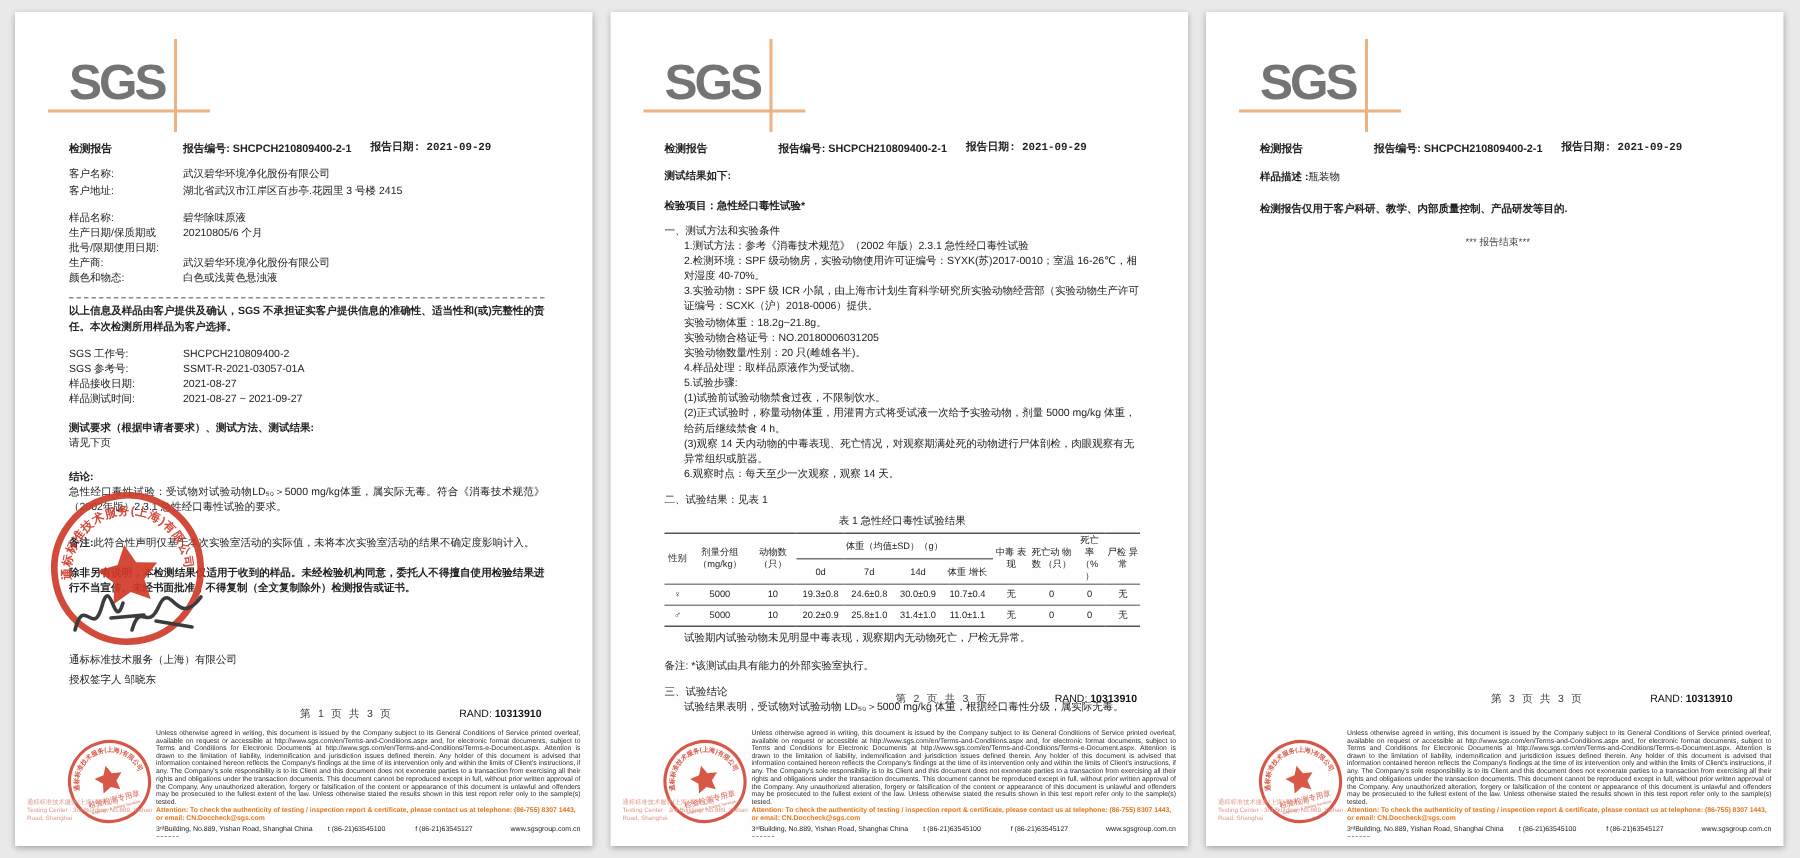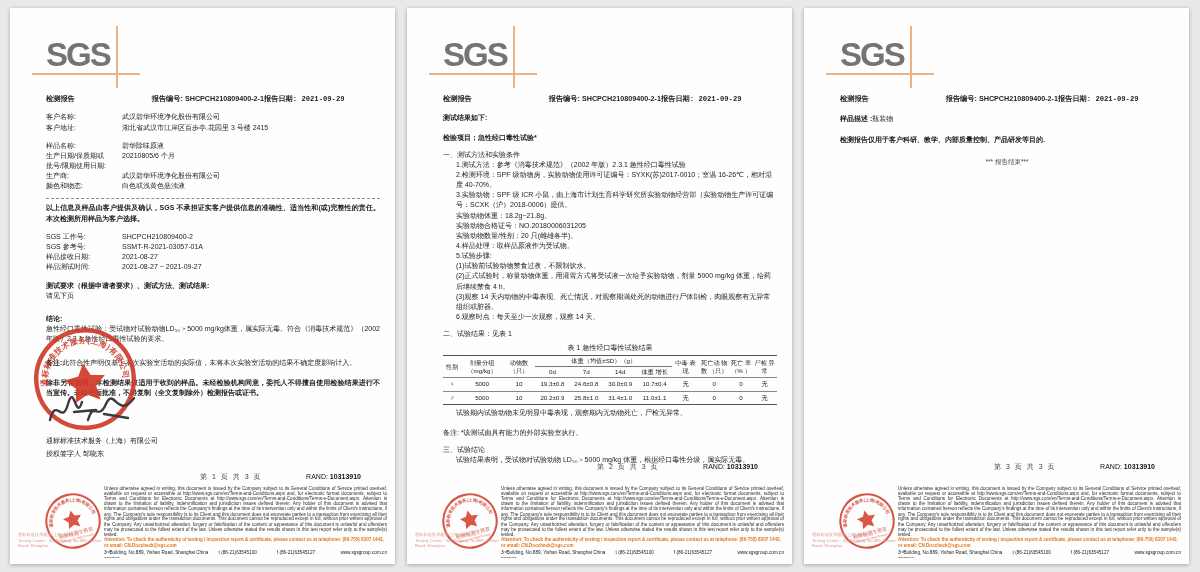--- a/index.html
+++ b/index.html
@@ -1,32 +1,32 @@
 <!DOCTYPE html>
 <html><head>
 <meta charset="utf-8">
 <style>
   * { box-sizing: border-box; margin: 0; padding: 0; }
   html,body { width:1200px; height:572px; overflow:hidden; }
   body { background:#e9e9e9; font-family:"Liberation Sans","DejaVu Sans",sans-serif; color:#222; }
   .board { display:flex; gap:12px; padding:8px 10px; }
   .page { position:relative; width:385px; height:556px; background:#fefefe;
           box-shadow:0 1px 4px rgba(0,0,0,.3); overflow:hidden; font-size:7px; line-height:1.45; }
-  .inner { padding:14px 15px 0 36px; }
+  .inner { padding:14px 32px 0 36px; }
 
   
   .logo { position:relative; width:80px; height:46px; margin:10px 0 4px 0; }
   .logo-text { font-size:33px; font-weight:bold; color:#747474; letter-spacing:-2px; line-height:46px; }
   .logo-vline { position:absolute; left:70px; top:-6px; width:2px; height:62px; background:#ecb283; }
   .logo-hline { position:absolute; left:-14px; bottom:3px; width:108px; height:2px; background:#ecb283; }
 
   
   .hdr { display:flex; font-weight:bold; font-size:7.2px; margin-top:16px; }
   .hdr-title { width:76px; flex:none; }
-  .hdr-no { flex:1;text-align:right; }
+  .hdr-no { flex:1; }
   .hdr-date { width:116px; flex:none;font-family:Liberation Mono, monospace; }
 
   .row { display:flex; }
   .row .lbl { width:76px; flex:none; }
   .row .val { flex:1; }
   .sect { margin-top:8px; }
 
   .dashes { border-top:1px dashed #8a8a8a; margin:7px 0 4px 0; }
   .boldp { font-weight:bold; text-align:justify; }
 

